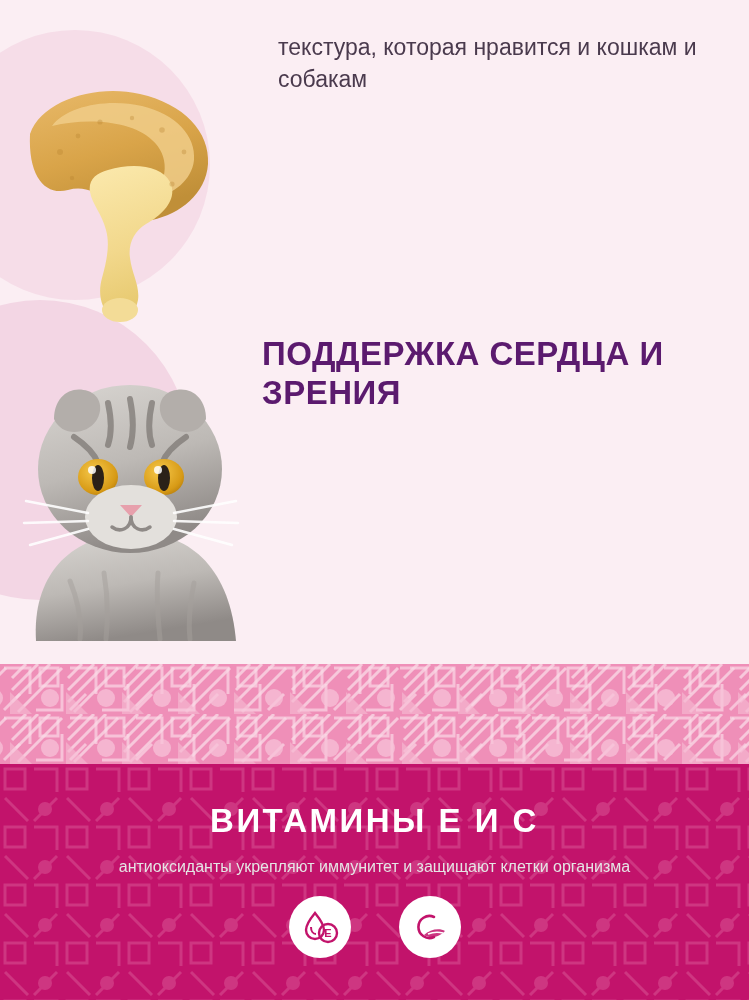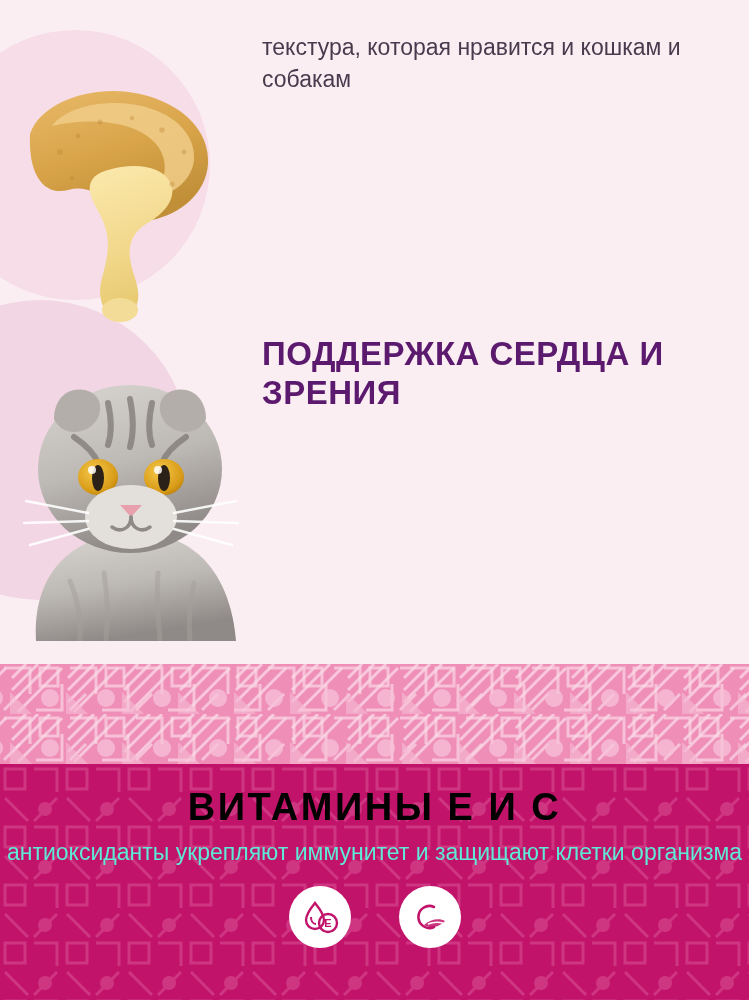--- a/index.html
+++ b/index.html
@@ -55,21 +55,21 @@
     color: #5b1a6e;
     font-weight: 800;
     letter-spacing: 0.5px;
     line-height: 1.18;
     text-transform: uppercase;
   }
   .headline-1 { font-size: 33px; margin-top: 16px; }
   .headline-2 { font-size: 33px; margin-top: 56px; }
 
   p.subline {
-    margin: 10px 0 0 0;
+    margin: 10px 0 0 16px;
     color: #4a3a4d;
     font-size: 23px;
     line-height: 1.38;
   }
 
   
   .pastry-wrap {
     position: absolute;
     left: 12px;
     top: 52px;
@@ -112,31 +112,31 @@
     position: absolute;
     inset: 0;
     opacity: 0.28;
   }
   .panel-content {
     position: relative;
     text-align: center;
     padding-top: 22px;
   }
   h3.vitamins-title {
-    margin: 0;
-    color: #000000;
-    font-size: 38px;
+    margin: 16px;
+    color: #ffffff;
+    font-size: 33px;
     font-weight: 800;
     letter-spacing: 2.5px;
     text-transform: uppercase;
   }
   p.vitamins-sub {
     margin: 8px 0 0 0;
-    color: #5eead4;
-    font-size: 23px;
+    color: #e5e5e5;
+    font-size: 16px;
     line-height: 1.35;
     font-weight: 400;
   }
   .badges {
     margin-top: 18px;
     display: flex;
     justify-content: center;
     gap: 48px;
   }
   .badge {

